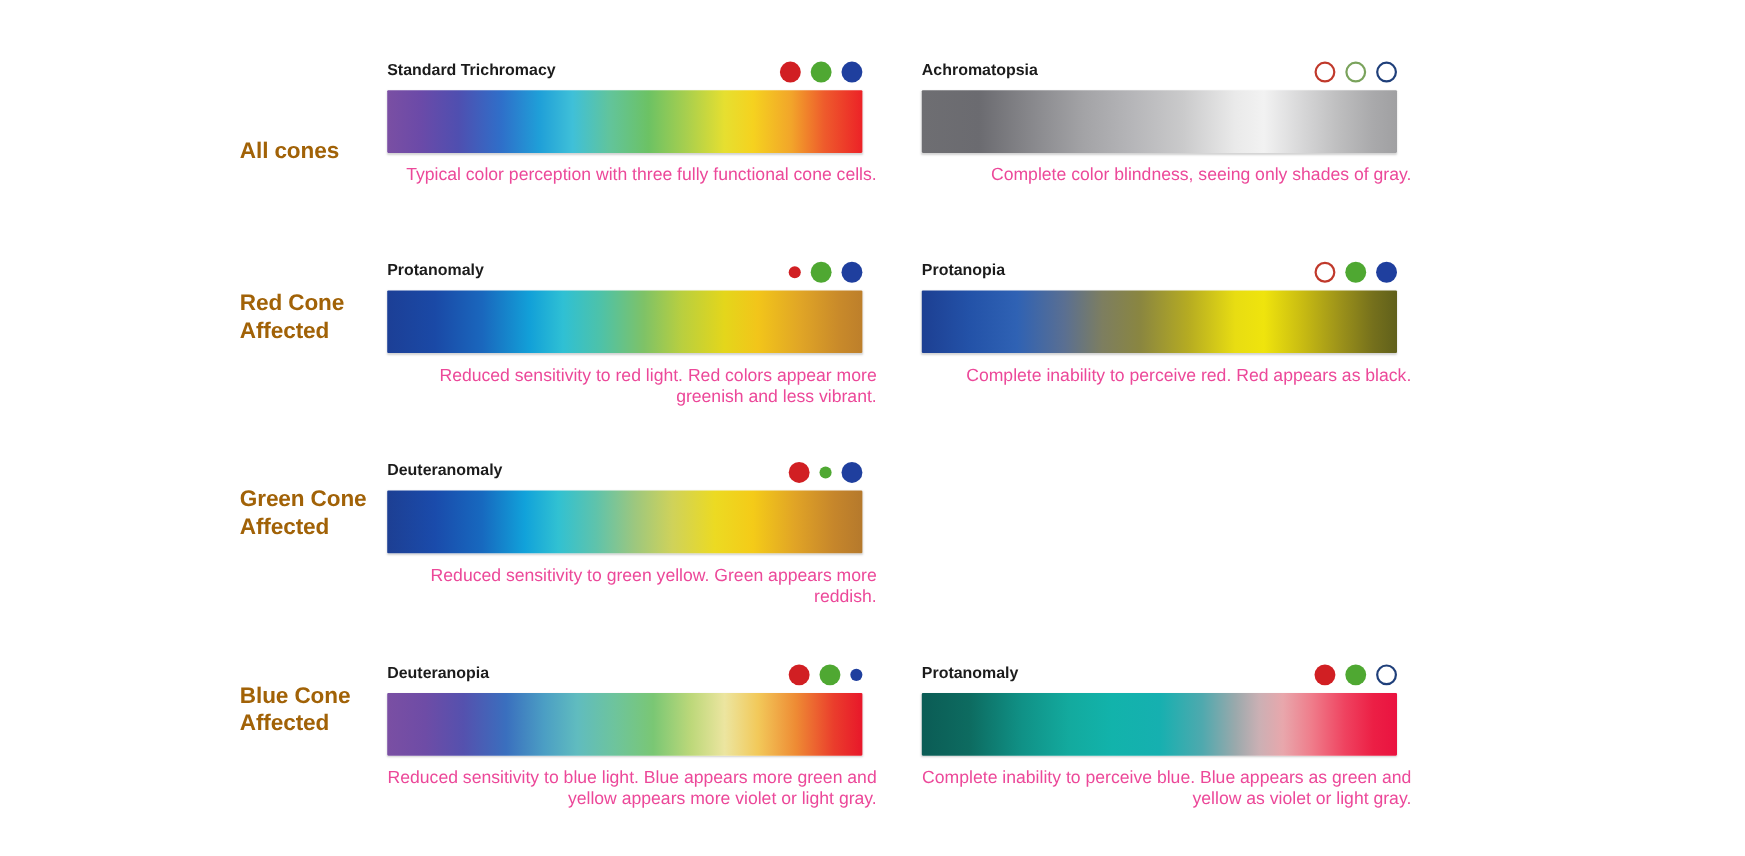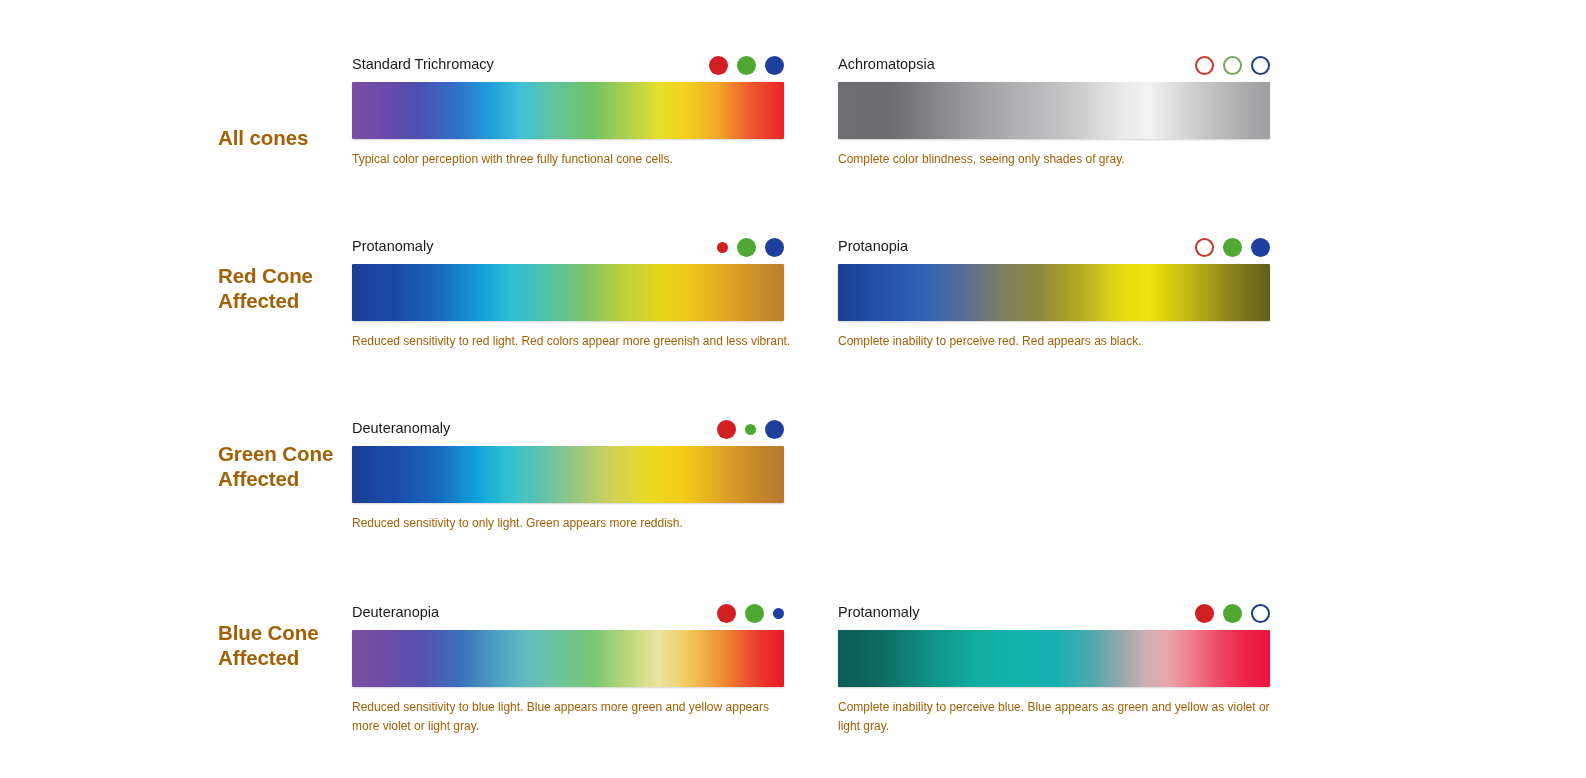--- a/index.html
+++ b/index.html
@@ -60,21 +60,21 @@
 
   .panel-head {
     position: relative;
     height: 26px;
   }
   .panel-title {
     position: absolute;
     left: 0;
     top: 18px;
     font-size: 14.5px;
-    font-weight: normal;
+    font-weight: bold;
     color: #1b1b1b;
     white-space: nowrap;
   }
 
   .cone-dots {
     position: absolute;
     right: 0;
     top: 16px;
     display: flex;
     align-items: center;
@@ -102,23 +102,24 @@
     height: 57px;
     border-radius: 1px;
     box-shadow: 0 1px 2px rgba(0,0,0,0.18);
   }
 
   .panel-desc {
     position: absolute;
     left: 0;
     top: 112px;
     width: 445px;
-    font-size: 12px;
+    font-size: 16px;
     line-height: 19px;
-    color: #a16207;
+    color: #ec4899;
+    text-align: right;
   }
 
   
   .grad-standard {
     background: linear-gradient(to right,
       #7a4fa3 0%,
       #6b4aa8 7%,
       #4f4fb0 15%,
       #2f6fc9 24%,
       #1f9fd8 32%,
@@ -317,21 +318,21 @@
     <div class="panel panel-left">
       <div class="panel-head">
         <div class="panel-title">Deuteranomaly</div>
         <div class="cone-dots">
           <span class="cone-dot full" style="background:#d11f23"></span>
           <span class="cone-dot small" style="background:#4fa832"></span>
           <span class="cone-dot full" style="background:#1f3f9e"></span>
         </div>
       </div>
       <div class="bar grad-deuteranomaly"></div>
-      <div class="panel-desc">Reduced sensitivity to only light. Green appears more reddish.</div>
+      <div class="panel-desc">Reduced sensitivity to green yellow. Green appears more reddish.</div>
     </div>
 
   </div>
 
   <div class="row row-3">
     <div class="row-label"><span>Blue Cone</span><br><span>Affected</span></div>
 
     <div class="panel panel-left">
       <div class="panel-head">
         <div class="panel-title">Deuteranopia</div>

